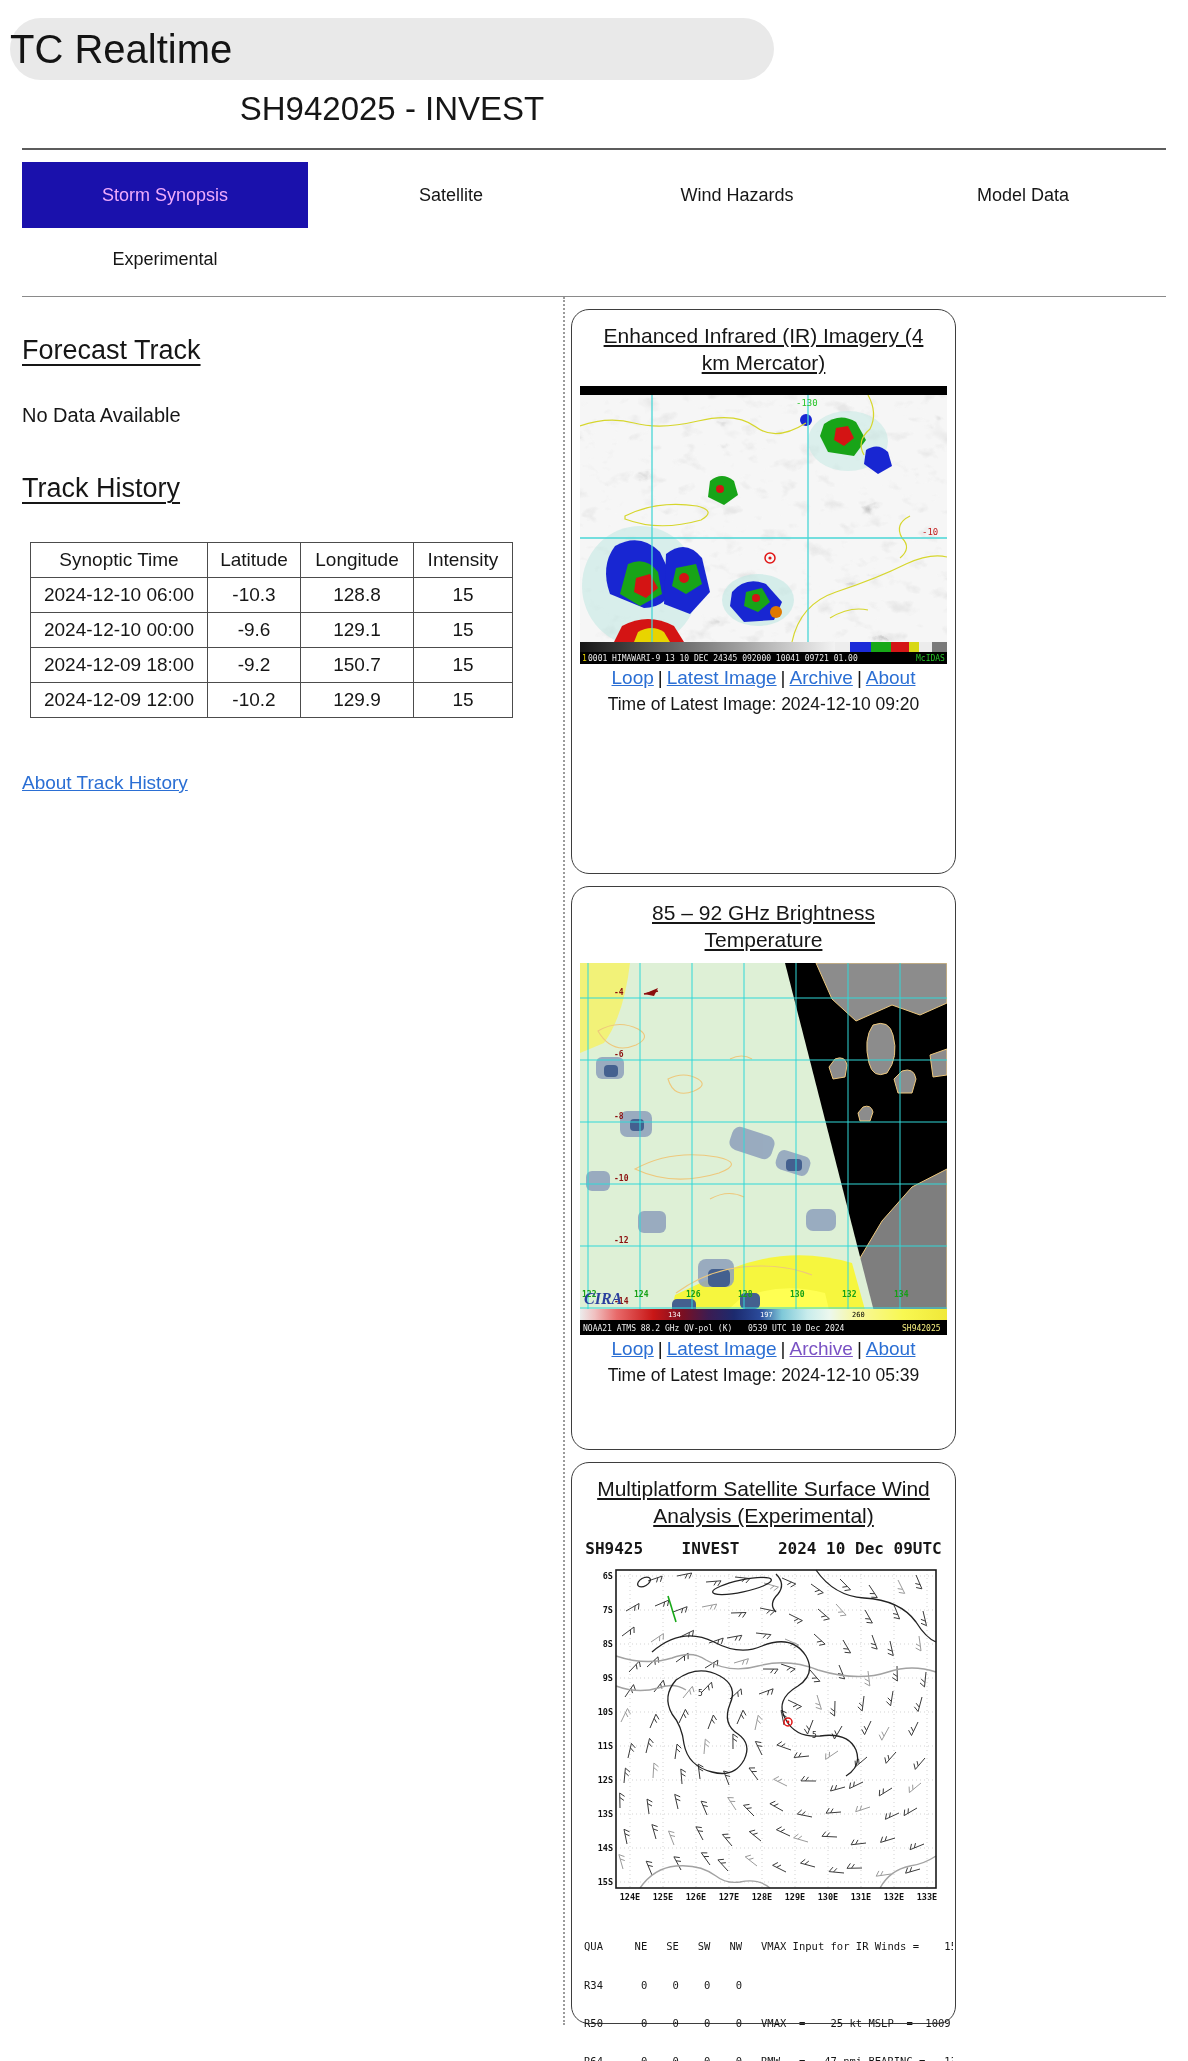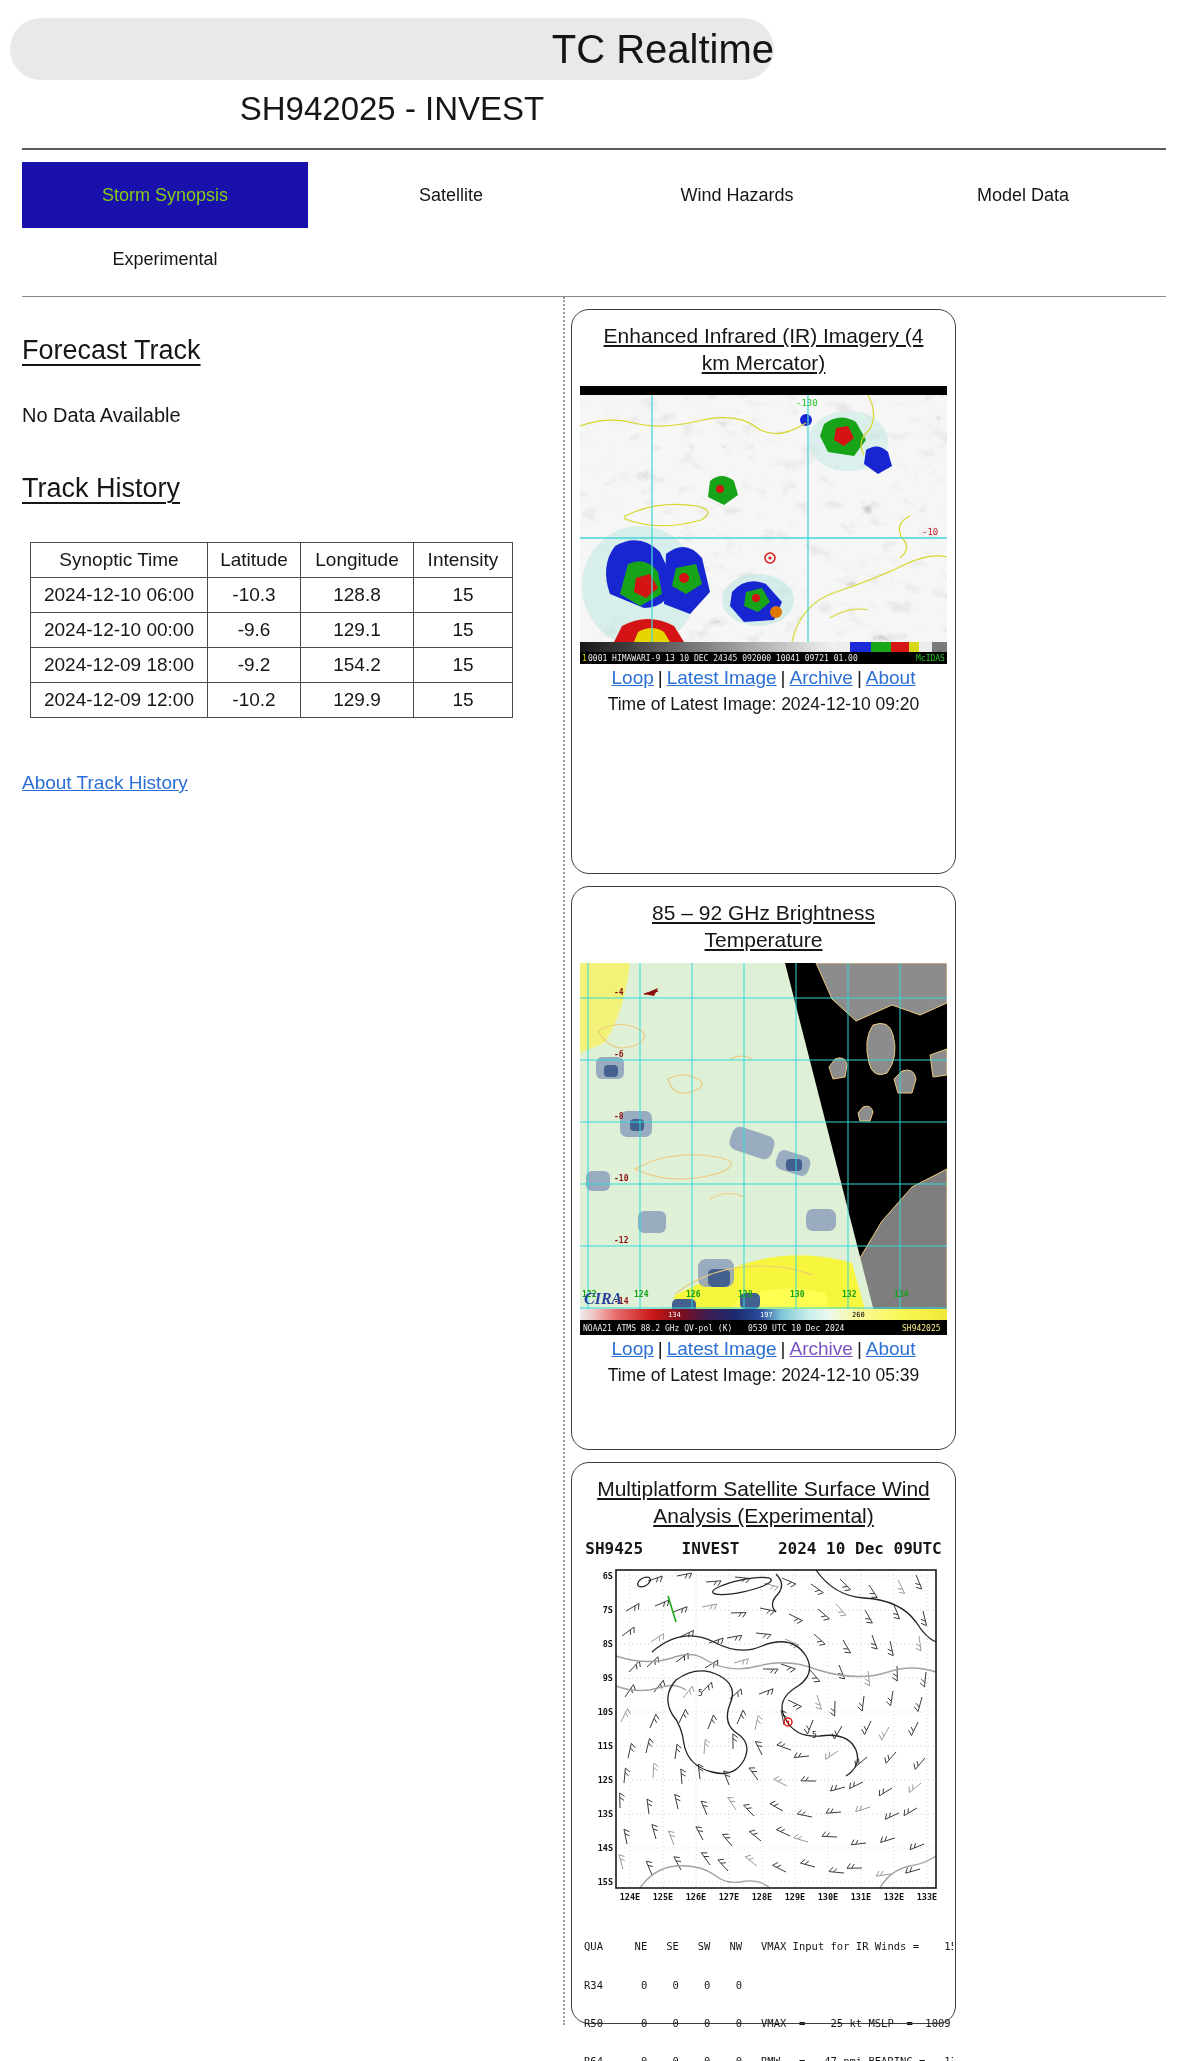--- a/index.html
+++ b/index.html
@@ -1,25 +1,25 @@
 <!DOCTYPE html>
 <html style="--accent-blue: #1a11ac; --link: #2b6fd4; --link-visited: #7a52c4;"><head>
 <meta charset="utf-8">
 <style>
   html,body{margin:0;padding:0;background:#fff;}
   body{width:1188px;height:2061px;overflow:hidden;font-family:"Liberation Sans",sans-serif;color:#161616;}
   .pill{margin:18px 0 0 10px;width:764px;height:62px;background:#e9e9e9;border-radius:31px;
-        display:flex;align-items:center;justify-content:flex-end;}
+        display:flex;align-items:center;justify-content:flex-start;}
   .pill h1{margin:0;font-size:40px;font-weight:500;color:#141414;}
   .subtitle{width:764px;margin:10px 0 0 10px;text-align:center;font-size:33px;}
   .hr1{border:none;border-top:2px solid #5c5c5c;margin:20px 0 0 22px;width:1144px;}
   .hr2{border:none;border-top:1px solid #8a8a8a;margin:14px 0 0 22px;width:1144px;}
   .tabs{width:1144px;margin:12px 0 0 22px;display:grid;grid-template-columns:repeat(4,1fr);row-gap:8px;}
   .tab{height:66px;display:flex;align-items:center;justify-content:center;font-size:18px;cursor:pointer;}
-  .tab.active{background:var(--accent-blue,#1a11ac);color:#84cc16;margin:0 0;}
+  .tab.active{background:var(--accent-blue,#1a11ac);color:#f0abfc;margin:0 0;}
   .tab.row2{height:46px;}
   main{display:flex;min-height:1728px;}
   .left{width:563px;min-width:563px;padding:14px 0 0 22px;box-sizing:border-box;}
   .right{border-left:2px dotted #9b9b9b;padding-left:6px;}
   .left h2{font-size:27px;font-weight:500;margin:24px 0 0;display:inline-block;
            text-decoration:underline;text-decoration-thickness:1.5px;text-underline-offset:5px;}
   .left h2.theading{margin-top:46px;}
   .nodata{font-size:20px;margin:38px 0 0;}
   .history-table{border-collapse:collapse;margin:38px 0 0 8px;font-size:19px;text-align:center;}
   .history-table th,.history-table td{border:1.5px solid #4c4c4c;padding:6px 4px;}
@@ -87,21 +87,21 @@
         </tr>
         <tr>
           <td>2024-12-10 00:00</td>
           <td>-9.6</td>
           <td>129.1</td>
           <td>15</td>
         </tr>
         <tr>
           <td>2024-12-09 18:00</td>
           <td>-9.2</td>
-          <td>154.2</td>
+          <td>150.7</td>
           <td>15</td>
         </tr>
         <tr>
           <td>2024-12-09 12:00</td>
           <td>-10.2</td>
           <td>129.9</td>
           <td>15</td>
         </tr>
       </tbody>
     </table><br>

